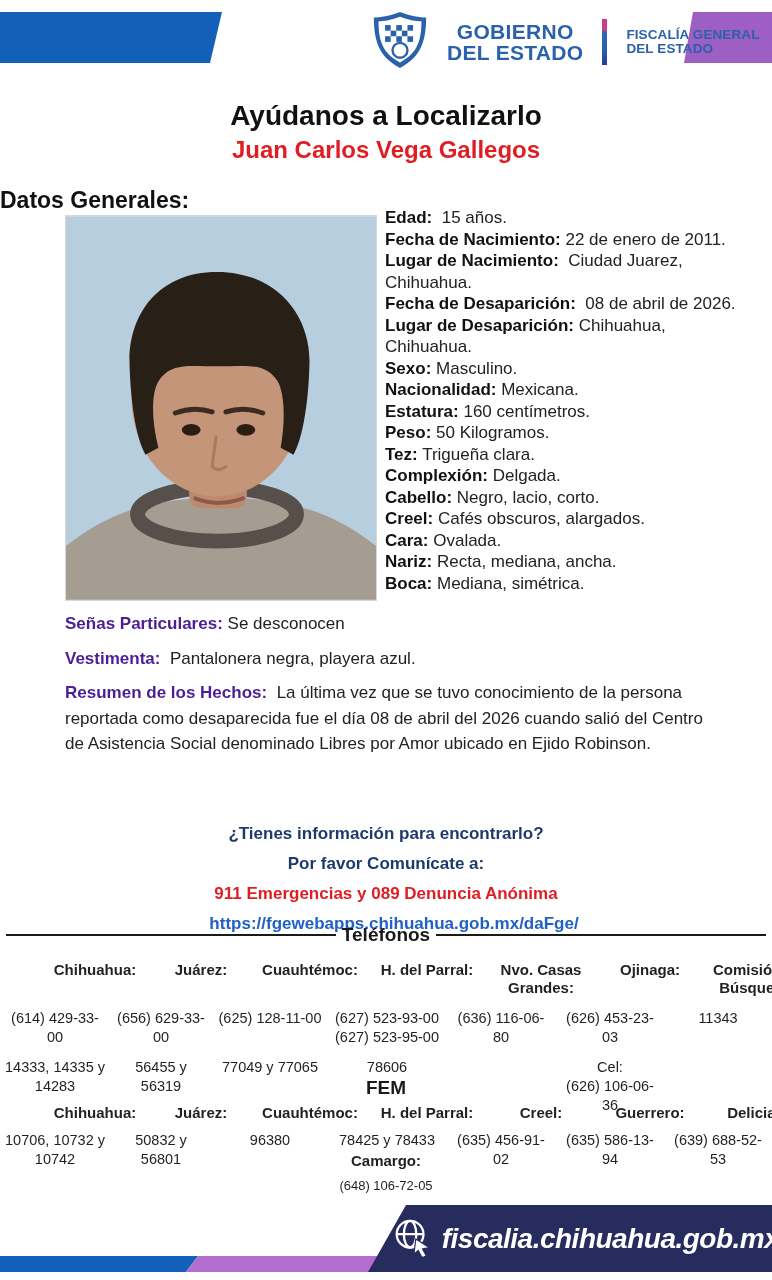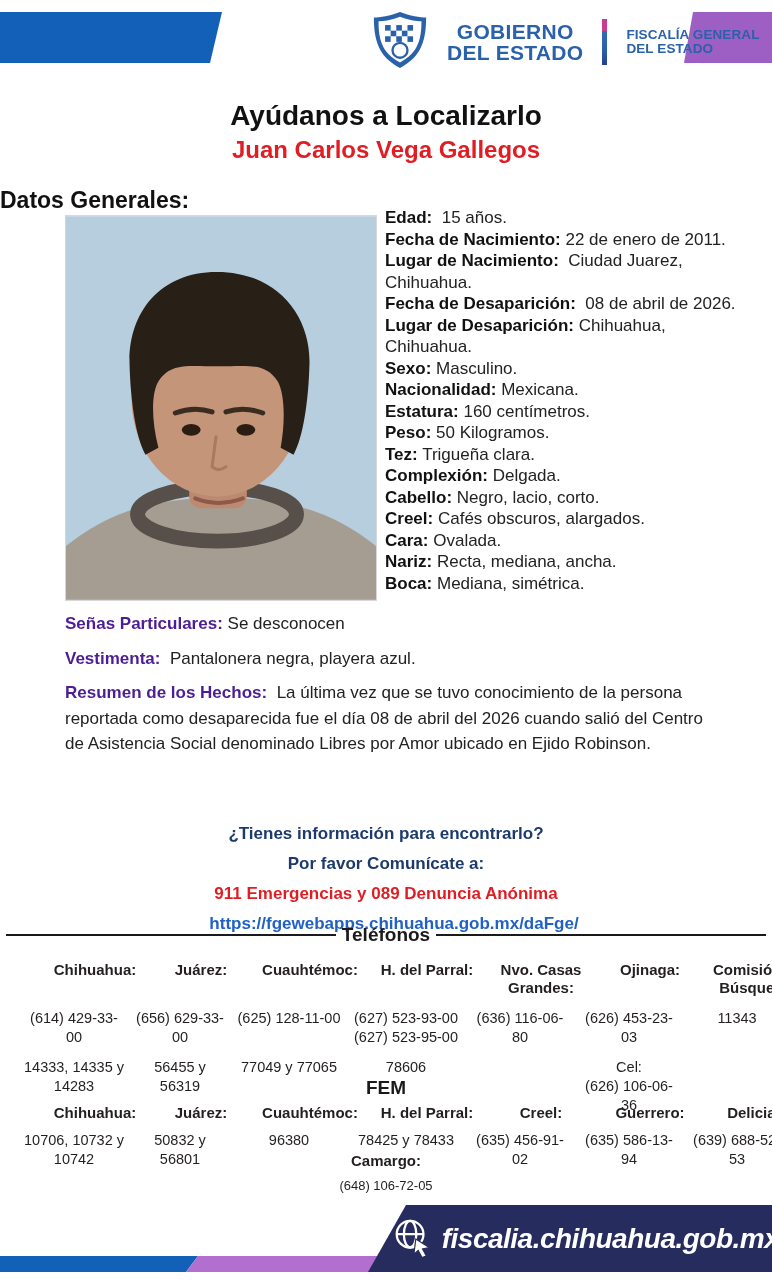--- a/index.html
+++ b/index.html
@@ -49,21 +49,21 @@
 
   
   .tel{position:absolute;top:924px;left:0;right:0;}
   .tel-head{display:flex;align-items:center;gap:6px;padding:0 6px;}
   .rule{flex:1;height:2.5px;background:#1a1a1a;}
   .tel-title{font-size:19px;font-weight:bold;color:#1a1a1a;}
   .grid{display:grid;grid-template-columns:110px 102px 116px 118px 110px 108px 108px;}
   .grid > div{text-align:center;padding:0 4px;}
   .gh{margin-top:15px;margin-left:40px;}
   .gh > div{font-weight:bold;font-size:15px;line-height:17.5px;color:#231f20;}
-  .gr{margin-top:13px;padding-left:19px;}
+  .gr{margin-top:13px;}
   .gr > div{font-size:14.5px;line-height:19px;color:#231f20;}
   .gr2{margin-top:11px;}
 
   
   .fem{position:absolute;top:1077px;left:0;right:0;}
   .fem-title{text-align:center;font-size:19px;font-weight:bold;color:#1a1a1a;}
   .fem .gh{margin-top:5px;}
   .fem .gr{margin-top:9px;}
 
   

